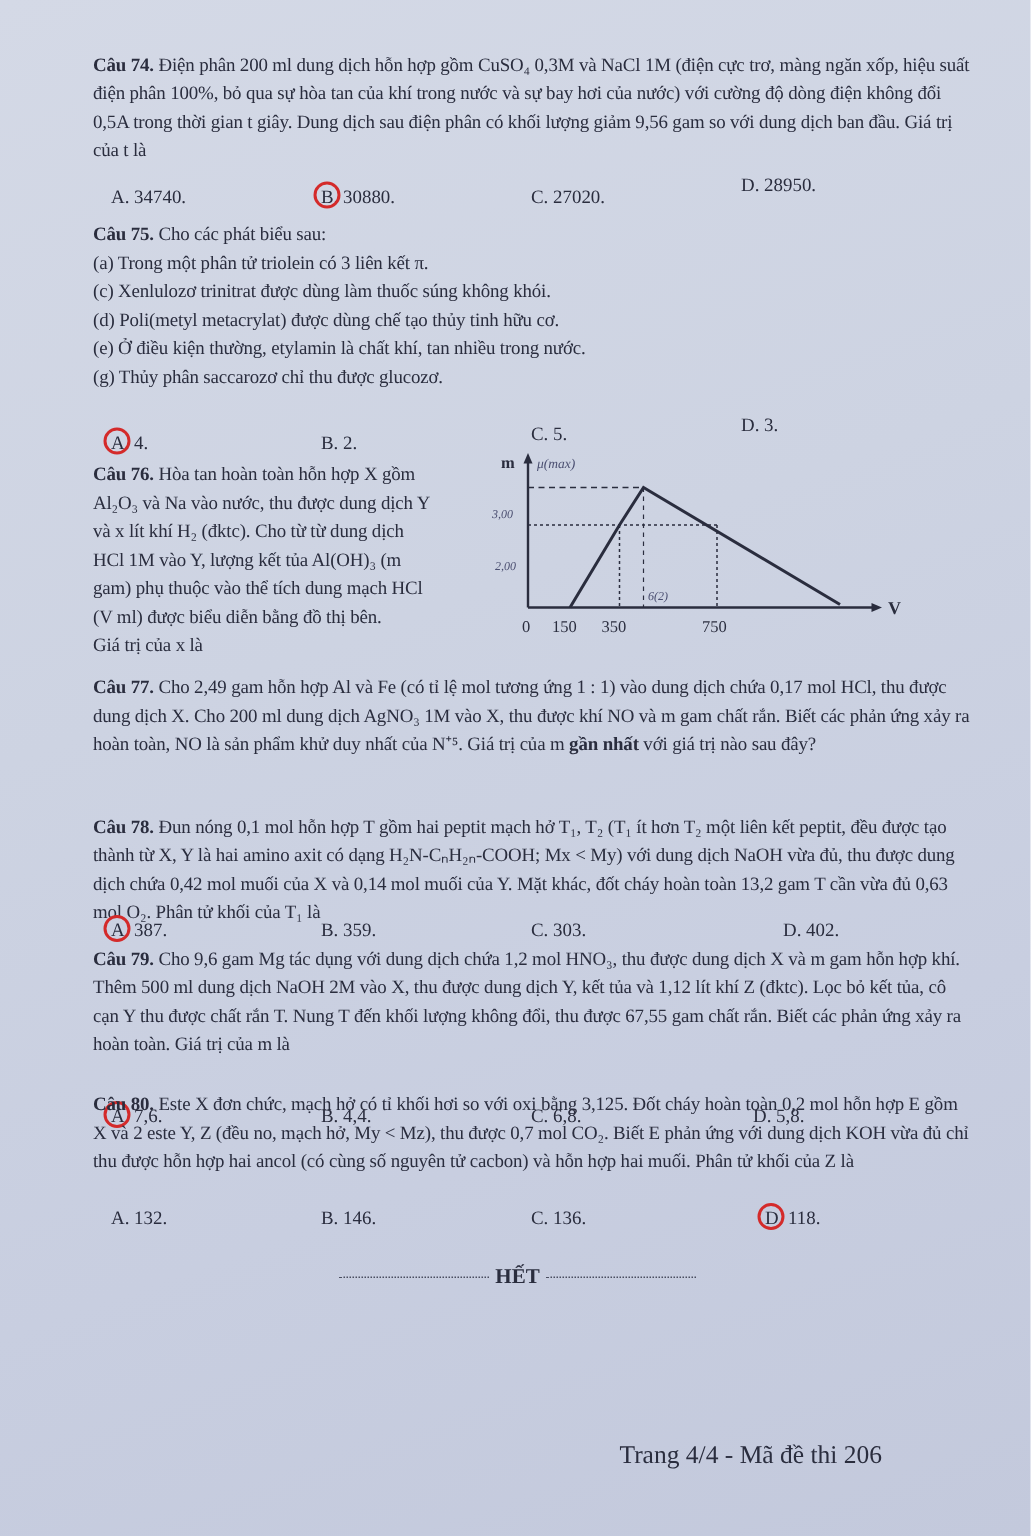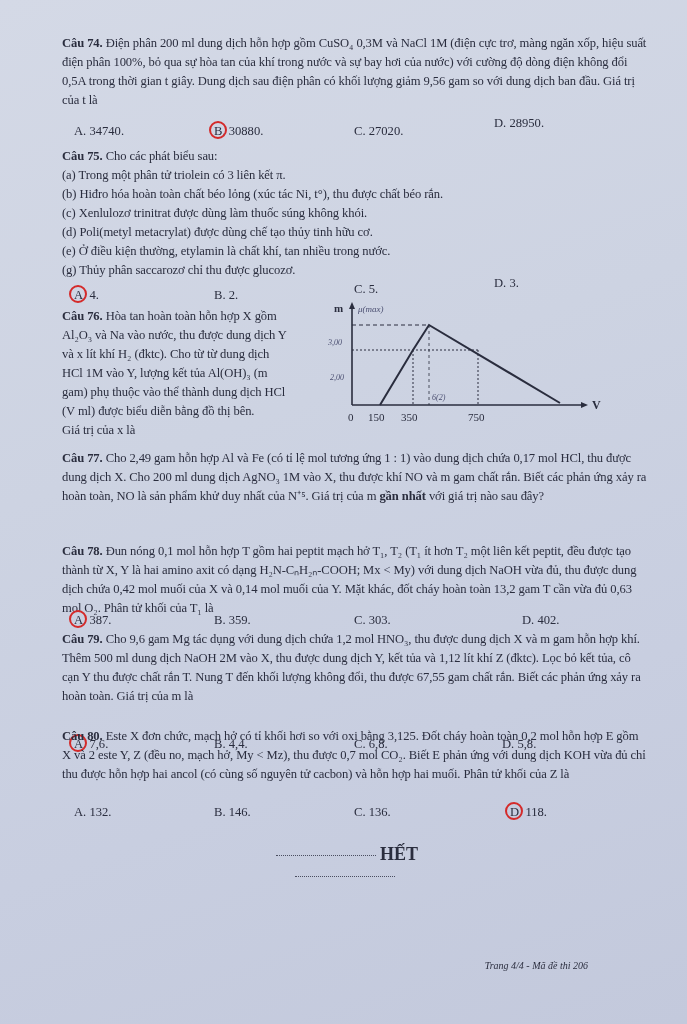--- a/index.html
+++ b/index.html
@@ -15,24 +15,24 @@
     .q .num { font-weight: bold; }
     .opts { position: absolute; left: 62px; width: 585px; font-size: 12.6px; height: 19px; }
     .opt { position: absolute; top: 0; white-space: nowrap; }
     .opt .lbl { font-weight: normal; }
     .circled { display: inline-block; position: relative; }
     .circled::before {
       content: ""; position: absolute; left: -5px; top: -3px; width: 18px; height: 18px;
       border: 2px solid #d42a2a; border-radius: 50%; box-sizing: border-box;
     }
     .stmt { display: block; padding-left: 0; }
-    .het { position: absolute; left: 220px; top: 844px; width: 250px; text-align: center; font-size: 18px; }
+    .het { position: absolute; left: 220px; top: 844px; width: 250px; text-align: center; font-size: 14px; }
     .het .dots { display: inline-block; width: 100px; border-bottom: 1.5px dotted #4a4e60; vertical-align: middle; margin: 0 4px; }
     .het .word { font-weight: bold; }
-    .footer { position: absolute; right: 30px; top: 960px; font-size: 10px; font-style: italic; }
+    .footer { position: absolute; right: 30px; top: 960px; font-size: 17px; }
     .graph { position: absolute; left: 328px; top: 300px; width: 280px; height: 130px; }
     .graph svg { width: 280px; height: 130px; }
     .b { font-weight: bold; }
   </style>
 </head>
 <body>
 
 <div class="page">
 
   <div class="q" style="top:34px;">
@@ -43,40 +43,39 @@
     <span class="opt" style="left:12px;"><span class="lbl">A.</span> <span>34740.</span></span>
     <span class="opt" style="left:152px;"><span class="lbl circled">B.</span> <span>30880.</span></span>
     <span class="opt" style="left:292px;"><span class="lbl">C.</span> <span>27020.</span></span>
     <span class="opt" style="left:432px;top:-8px;"><span class="lbl">D.</span> <span>28950.</span></span>
   </div>
 
   <div class="q" style="top:147px;">
     <span class="num">Câu 75.</span>
     <span>Cho các phát biểu sau:</span>
     <span class="stmt">(a) Trong một phân tử triolein có 3 liên kết π.</span>
-    <span class="stmt">(b) Hiđro hóa hoàn toàn chất béo lỏng (xúc tác Ni, t°), thu được chất béo rắn.</span>
     <span class="stmt">(c) Xenlulozơ trinitrat được dùng làm thuốc súng không khói.</span>
     <span class="stmt">(d) Poli(metyl metacrylat) được dùng chế tạo thủy tinh hữu cơ.</span>
     <span class="stmt">(e) Ở điều kiện thường, etylamin là chất khí, tan nhiều trong nước.</span>
     <span class="stmt">(g) Thủy phân saccarozơ chỉ thu được glucozơ.</span>
   </div>
   <div class="opts" style="top:288px;">
     <span class="opt" style="left:12px;"><span class="lbl circled">A.</span> <span>4.</span></span>
     <span class="opt" style="left:152px;"><span class="lbl">B.</span> <span>2.</span></span>
     <span class="opt" style="left:292px;top:-6px;"><span class="lbl">C.</span> <span>5.</span></span>
     <span class="opt" style="left:432px;top:-12px;"><span class="lbl">D.</span> <span>3.</span></span>
   </div>
 
   <div class="q" style="top:307px;width:260px;">
     <span class="num">Câu 76.</span>
     <span>Hòa tan hoàn toàn hỗn hợp X gồm</span><br>
     <span>Al₂O₃ và Na vào nước, thu được dung dịch Y</span><br>
     <span>và x lít khí H₂ (đktc). Cho từ từ dung dịch</span><br>
     <span>HCl 1M vào Y, lượng kết tủa Al(OH)₃ (m</span><br>
-    <span>gam) phụ thuộc vào thể thành dung dịch HCl</span><br>
+    <span>gam) phụ thuộc vào thể tích dung mạch HCl</span><br>
     <span>(V ml) được biểu diễn bằng đồ thị bên.</span><br>
     <span>Giá trị của x là</span>
   </div>
   <div class="graph">
     <svg viewBox="0 0 280 130">
 
       <line x1="24" y1="105" x2="24" y2="5" stroke="#2a2d3e" stroke-width="1.6"></line>
       <polygon points="24,2 21,9 27,9" fill="#2a2d3e"></polygon>
       <line x1="24" y1="105" x2="255" y2="105" stroke="#2a2d3e" stroke-width="1.6"></line>
       <polygon points="260,105 253,102 253,108" fill="#2a2d3e"></polygon>

